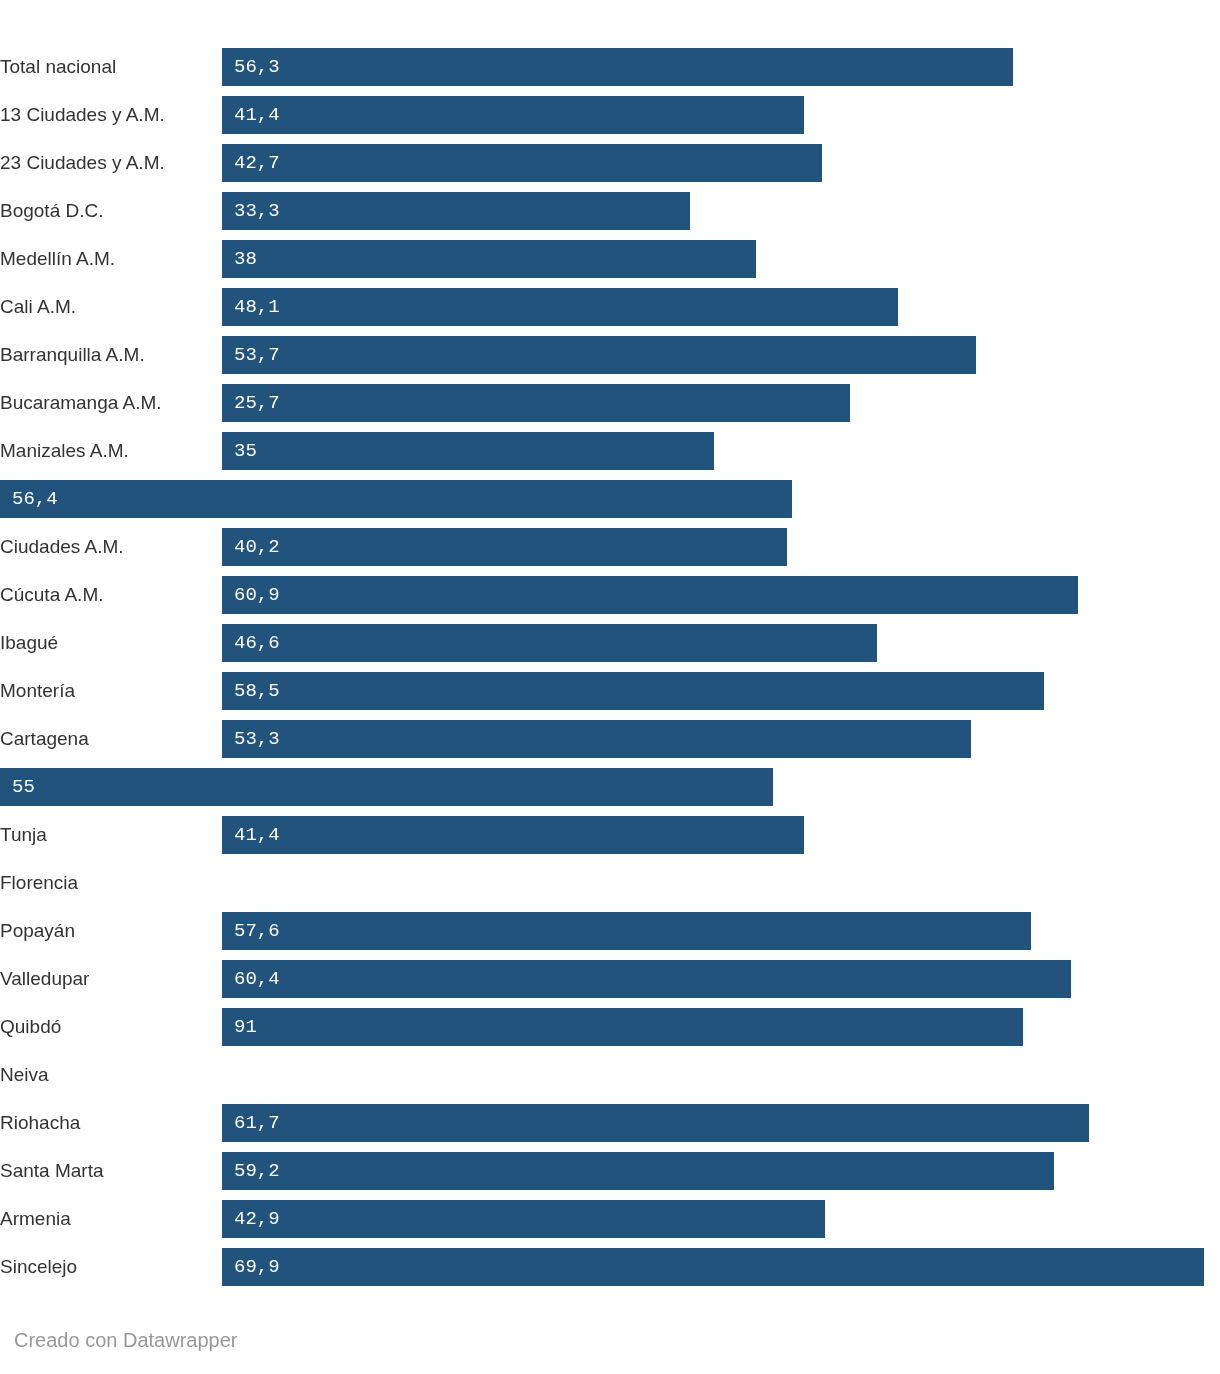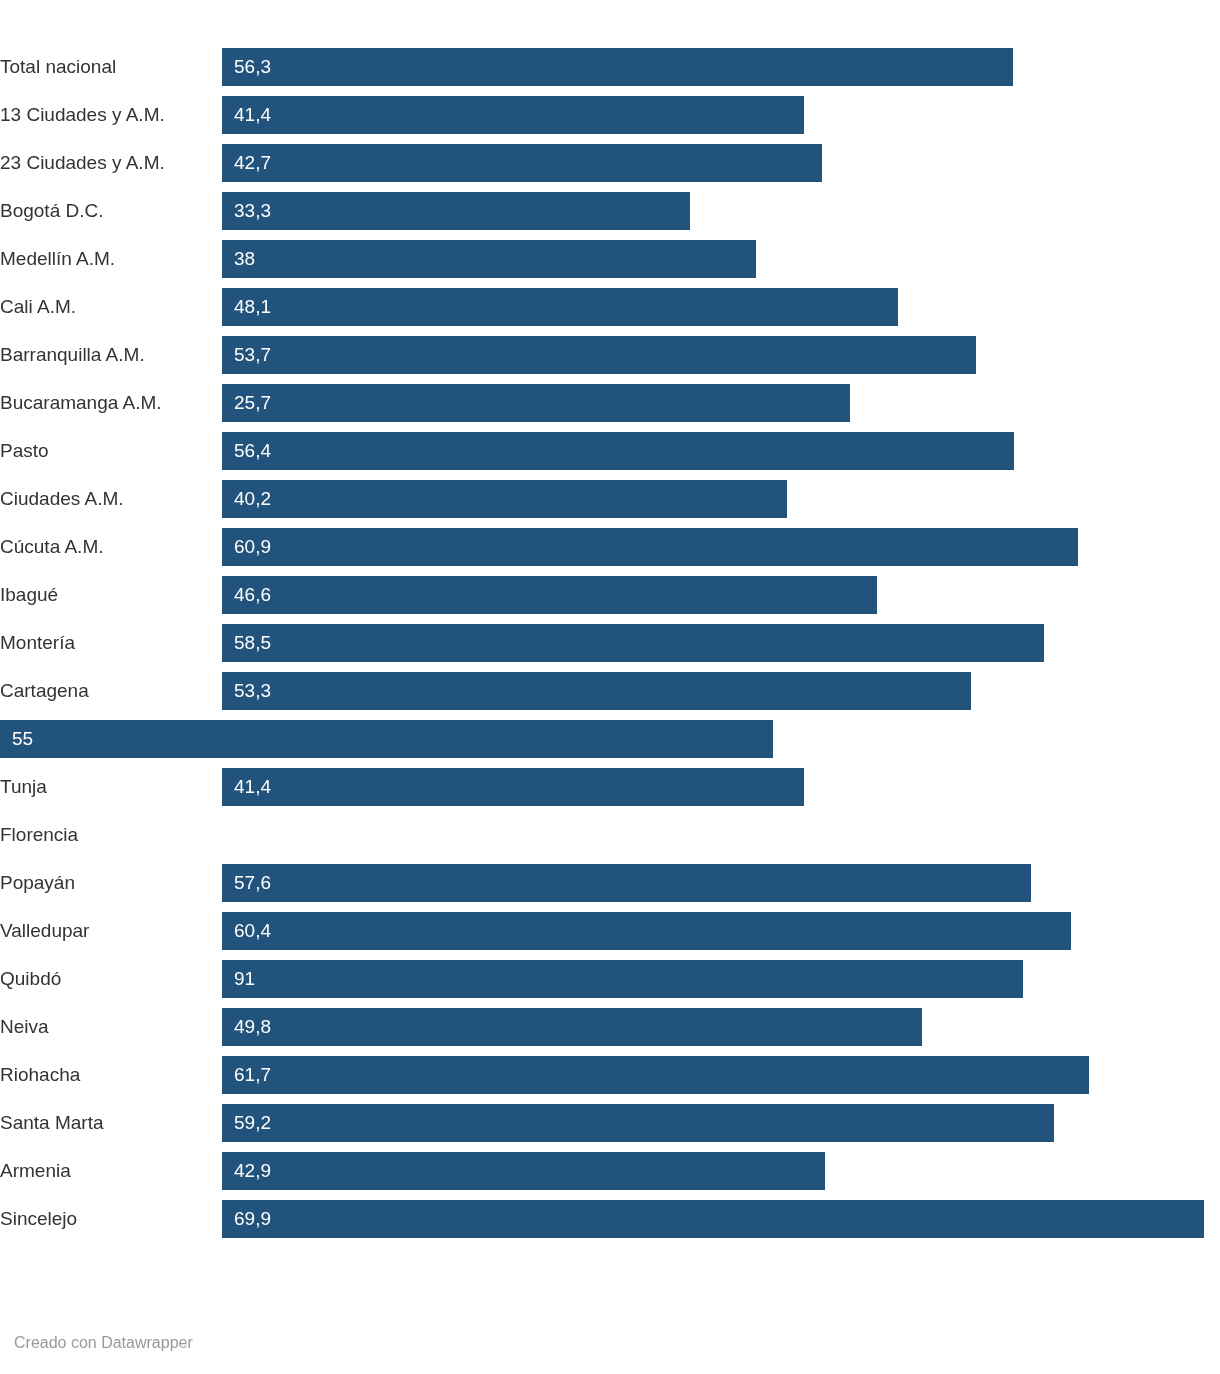--- a/index.html
+++ b/index.html
@@ -42,20 +42,21 @@
     font-size: 19px;
     color: #333333;
     white-space: nowrap;
     overflow: visible;
     line-height: 38px;
   }
   .bar-area {
     position: relative;
     width: 982px;
     height: 38px;
+    font-family: Liberation Mono, monospace;
   }
   .bar {
     position: absolute;
     left: 0;
     top: 0;
     height: 38px;
     background: #22537c;
   }
   .bar-value {
     position: absolute;
@@ -63,21 +64,21 @@
     top: 0;
     height: 38px;
     line-height: 38px;
     font-size: 19px;
     color: #ffffff;
   }
   .footer {
     position: absolute;
     left: 14px;
     bottom: 22px;
-    font-size: 16px;
+    font-size: 20px;
     color: #999999;
     font-family: "Liberation Sans", sans-serif;
   }
 </style>
 </head>
 <body>
 
 <div id="chart-wrap">
   <div class="rows" id="rows">
       <div class="row">
@@ -130,21 +131,27 @@
         </div>
       </div>
       <div class="row">
         <div class="row-label">Bucaramanga A.M.</div>
         <div class="bar-area">
           <div class="bar" style="width: 627.974px; background: rgb(34, 83, 124);"></div>
           <div class="bar-value">25,7</div>
         </div>
       </div>
       <div class="row">
-        <div class="row-label">Pasto</div>
+        <div class="row-label">Manizales A.M.</div>
+        <div class="bar-area">
+          <div class="bar" style="width: 491.702px; background: rgb(34, 83, 124);"></div>
+          <div class="bar-value">35</div>
+        </div>
+      </div>
+      <div class="row">
         <div class="bar-area">
           <div class="bar" style="width: 792.343px; background: rgb(34, 83, 124);"></div>
           <div class="bar-value">56,4</div>
         </div>
       </div>
       <div class="row">
         <div class="row-label">Ciudades A.M.</div>
         <div class="bar-area">
           <div class="bar" style="width: 564.755px; background: rgb(34, 83, 124);"></div>
           <div class="bar-value">40,2</div>
@@ -210,24 +217,20 @@
       </div>
       <div class="row">
         <div class="row-label">Quibdó</div>
         <div class="bar-area">
           <div class="bar" style="width: 800.773px; background: rgb(34, 83, 124);"></div>
           <div class="bar-value">91</div>
         </div>
       </div>
       <div class="row">
         <div class="row-label">Neiva</div>
-        <div class="bar-area">
-          <div class="bar" style="width: 699.622px; background: rgb(34, 83, 124);"></div>
-          <div class="bar-value">49,8</div>
-        </div>
       </div>
       <div class="row">
         <div class="row-label">Riohacha</div>
         <div class="bar-area">
           <div class="bar" style="width: 866.801px; background: rgb(34, 83, 124);"></div>
           <div class="bar-value">61,7</div>
         </div>
       </div>
       <div class="row">
         <div class="row-label">Santa Marta</div>

